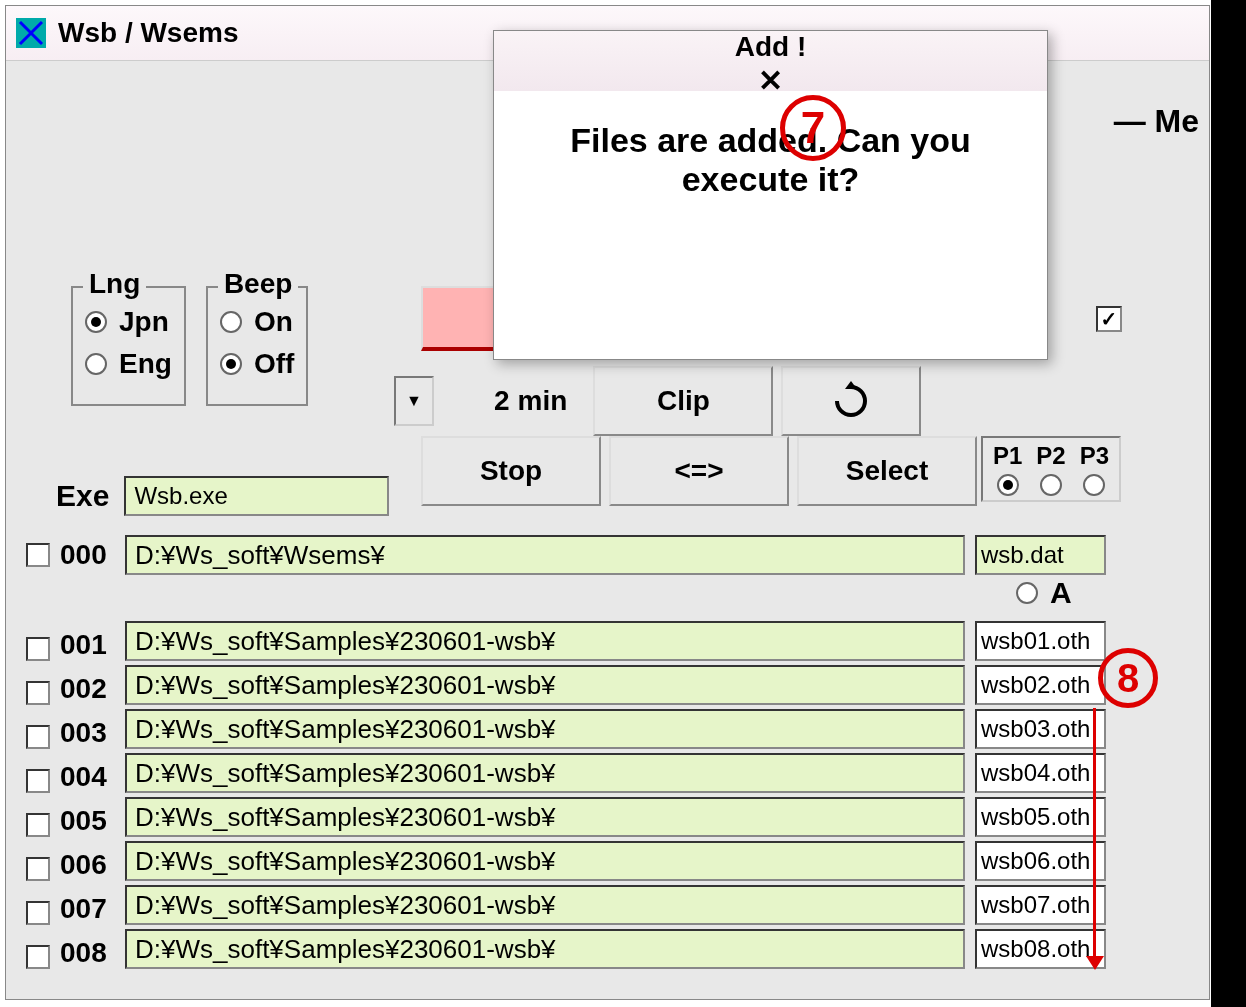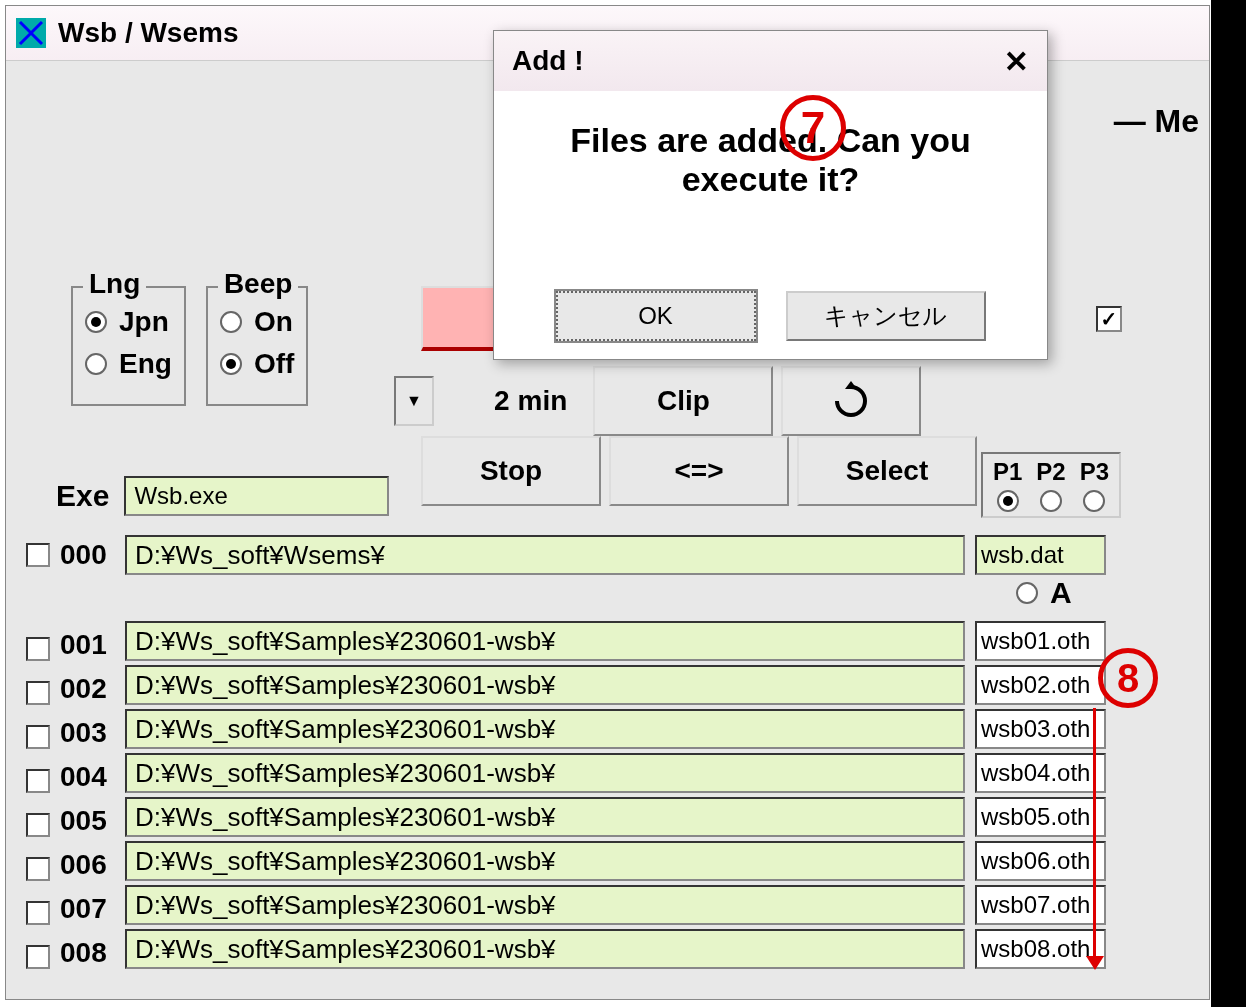--- a/index.html
+++ b/index.html
@@ -112,21 +112,21 @@
   top: 430px; left: 415px;
   display: flex;
 }
 .btn-b3 { width: 180px; height: 70px; }
 .p-group {
   position: absolute;
   top: 430px; left: 975px;
   border: 2px inset #ccc;
   padding: 4px 10px;
   display: flex; gap: 14px;
-  font-size: 24px; font-weight: bold; margin-top: 16px;
+  font-size: 24px; font-weight: bold;
 }
 .p-col { display: flex; flex-direction: column; align-items: center; gap: 4px; }
 .checkbox-top {
   position: absolute;
   top: 300px; left: 1090px;
   width: 26px; height: 26px;
   border: 2px inset #888;
   background: #fff;
   display: flex; align-items: center; justify-content: center;
   font-size: 20px; font-weight: bold;
@@ -191,21 +191,21 @@
   background: #fff;
   border: 1px solid #888;
   box-shadow: 4px 4px 12px rgba(0,0,0,0.3);
   z-index: 100;
 }
 .dialog-title {
   height: 60px;
   background: linear-gradient(#faf3f6, #f2e8ee);
   display: flex; align-items: center; justify-content: space-between;
   padding: 0 18px;
-  font-size: 28px; font-weight: 600;
+  font-size: 28px; font-weight: 600; flex-direction: column;
 }
 .dialog-close { font-size: 30px; cursor: pointer; }
 .dialog-body {
   padding: 30px 20px;
   font-size: 34px; font-weight: 600;
   text-align: center;
 }
 .dialog-btns {
   position: absolute;
   bottom: 18px; left: 0; right: 0;
@@ -415,22 +415,18 @@
       </div>
     </div>
 </div>
 
 <div class="dialog">
   <div class="dialog-title">
     <span>Add !</span>
     <span class="dialog-close">✕</span>
   </div>
   <div class="dialog-body">Files are added. Can you execute it?</div>
-  <div class="dialog-btns">
-    <div class="dlg-btn primary">OK</div>
-    <div class="dlg-btn">キャンセル</div>
-  </div>
 </div>
 
 <div class="ann7">7</div>
 <div class="ann8">8</div>
 <div class="arrow8"></div>
 <div class="right-black"></div>
 
 </body></html>

